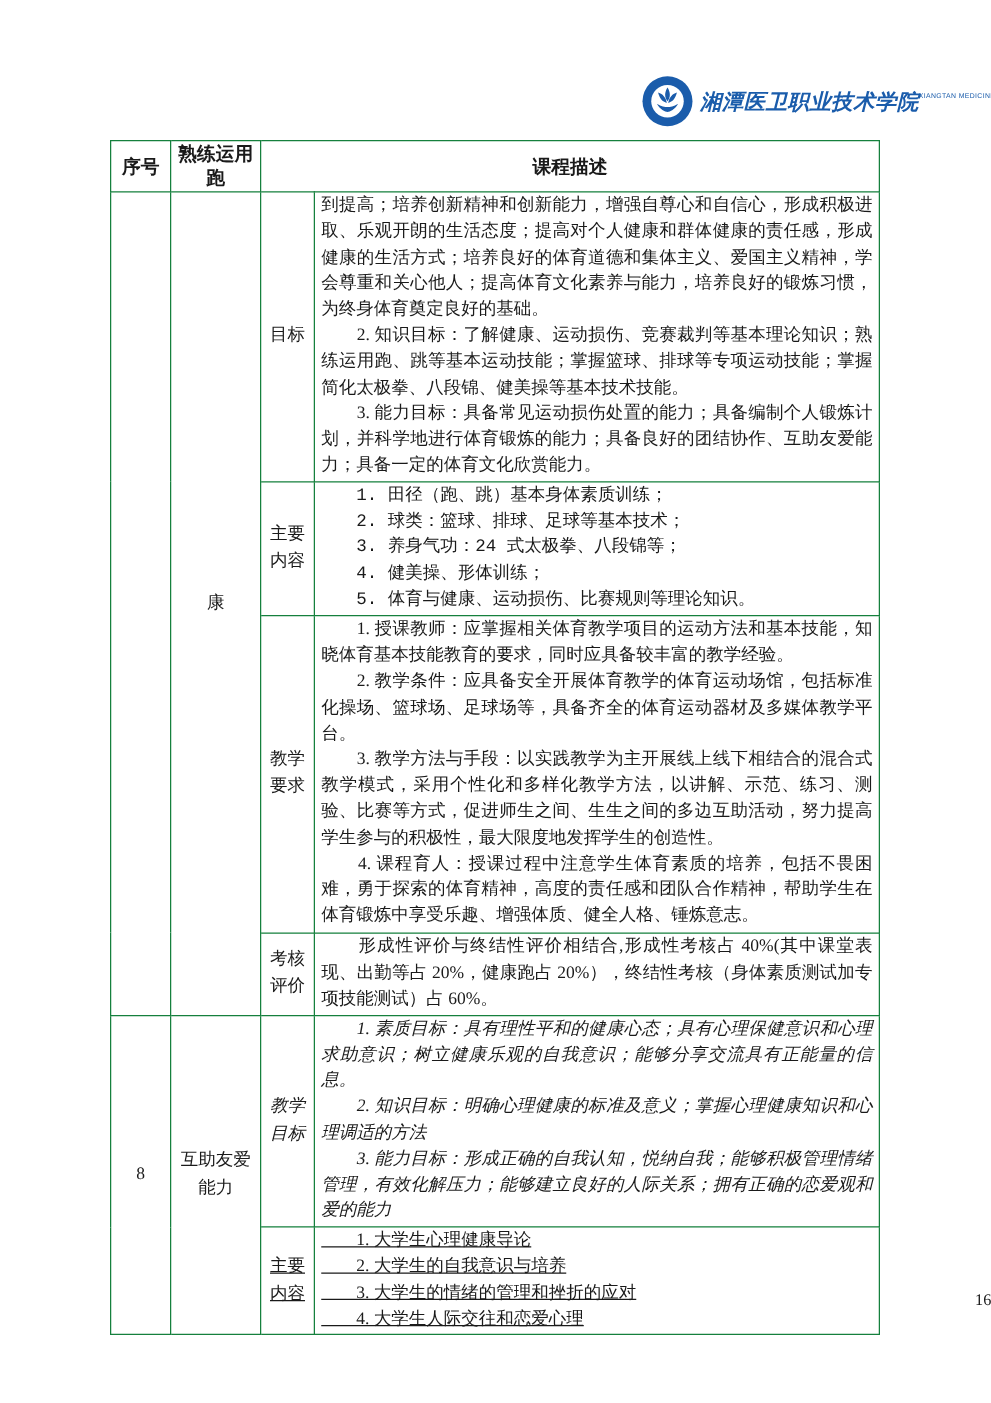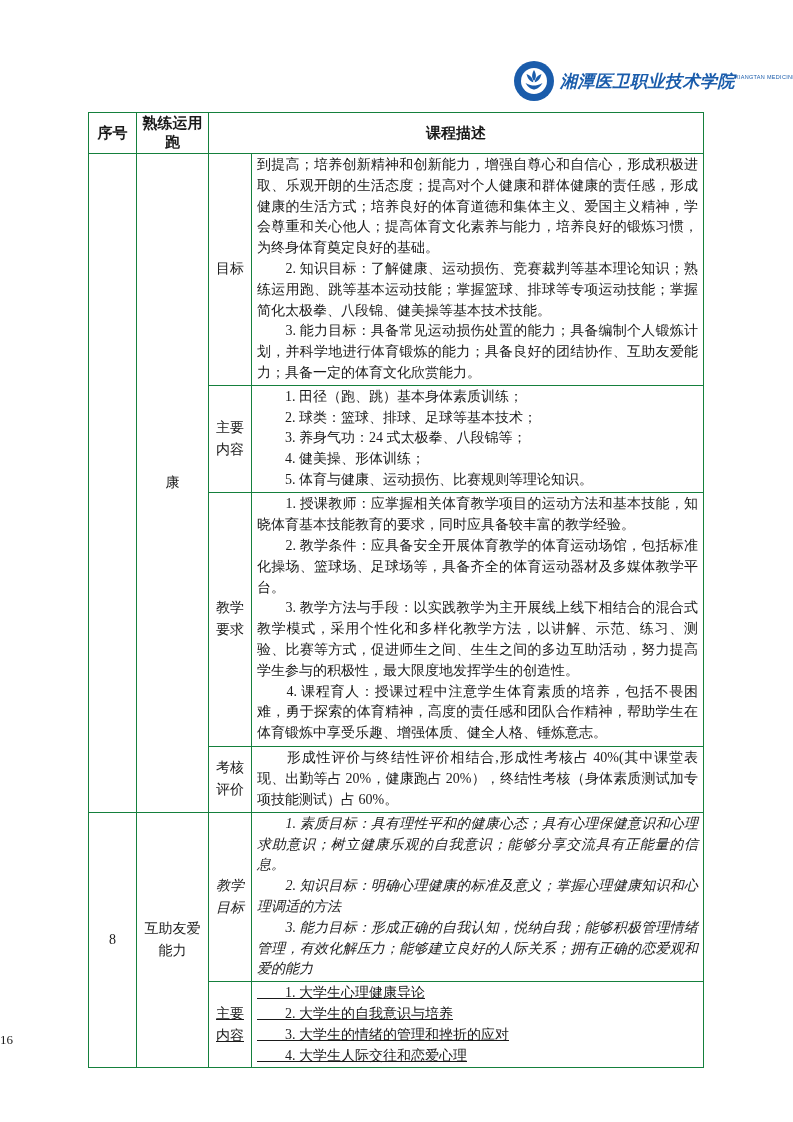--- a/index.html
+++ b/index.html
@@ -52,29 +52,29 @@
     text-align:center;line-height:22px;padding:2px 4px;
   }
   .cell-label-top{vertical-align:top;padding-top:3px;}
   .cell-desc{
     text-align:justify;
     line-height:20.8px;
     white-space:pre-line;
     padding:1px 6px 2px 7px;
   }
   .h-goal{height:226px;}
-  .h-content{height:102px;}
+  .h-content{height:102px;font-family:Liberation Mono, monospace;}
   .h-require{height:251px;}
   .h-assess{height:63px;}
   .h-goal8{height:139px;font-style:italic;}
   .h-content8{height:81px;text-decoration:underline;}
   
   .page-number{
     position:absolute;left:0;right:0;top:1032px;
-    text-align:left;font-size:13px;color:#1a1a1a;
+    text-align:right;font-size:13px;color:#1a1a1a;
   }
 </style>
 </head>
 <body>
 
 <div class="logo">
   <svg class="emblem" viewBox="0 0 42 42">
     <circle cx="21" cy="21" r="20" fill="#1a5cab"></circle>
     <circle cx="21" cy="21" r="13" fill="#ffffff"></circle>
     <path d="M21 10 C18.5 14 18.5 18 21 21 C23.5 18 23.5 14 21 10 Z" fill="#1a5cab"></path>

